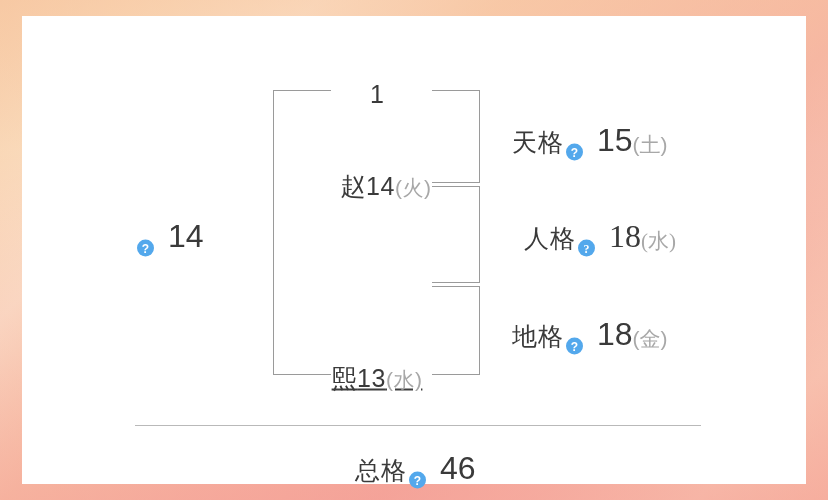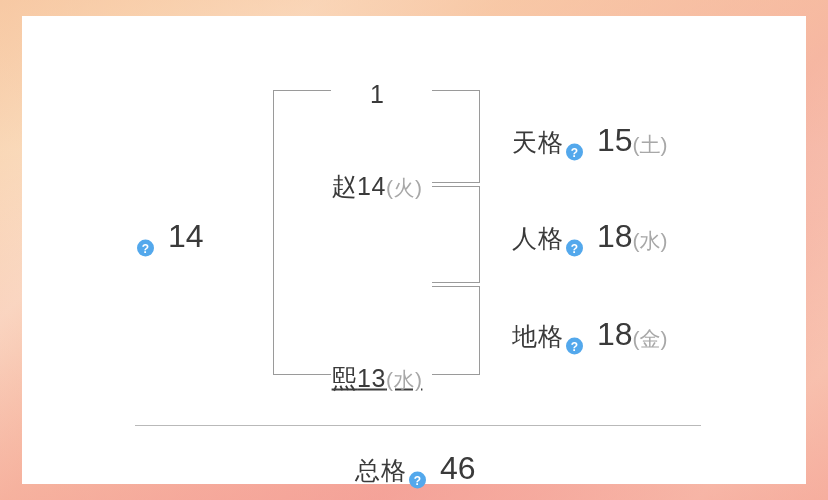--- a/index.html
+++ b/index.html
@@ -173,37 +173,37 @@
       <div class="line h" style="left:410px; top:170px; width:48px;"></div>
       <div class="line v" style="left:457px; top:170px; height:96px;"></div>
       <div class="line h" style="left:410px; top:266px; width:48px;"></div>
 
       <div class="line h" style="left:410px; top:270px; width:48px;"></div>
       <div class="line v" style="left:457px; top:270px; height:88px;"></div>
       <div class="line h" style="left:410px; top:358px; width:48px;"></div>
 
       <div class="node top-one" style="left:355px; top:78px;">1</div>
 
-      <div class="node center-item" style="left:355px; top:170px;">
+      <div class="node center-item" style="left:364px; top:170px;">
         <span class="han">赵</span><span class="num">14</span><span class="elem">(火)</span>
       </div>
 
 
       <div class="node center-item" style="left:355px; top:362px;text-decoration:underline;">
         <span class="han">熙</span><span class="num">13</span><span class="elem">(水)</span>
       </div>
 
       <div class="ge" style="left:490px; top:124px;">
         <span class="ge-name">天格</span>
         <span class="help-badge">?</span>
         <span class="ge-value">15</span>
         <span class="ge-elem">(土)</span>
       </div>
 
-      <div class="ge" style="left:490px; top:220px;">
+      <div class="ge" style="left:502px; top:220px;font-family:Liberation Serif, serif;">
         <span class="ge-name">人格</span>
         <span class="help-badge">?</span>
         <span class="ge-value">18</span>
         <span class="ge-elem">(水)</span>
       </div>
 
       <div class="ge" style="left:490px; top:318px;">
         <span class="ge-name">地格</span>
         <span class="help-badge">?</span>
         <span class="ge-value">18</span>

